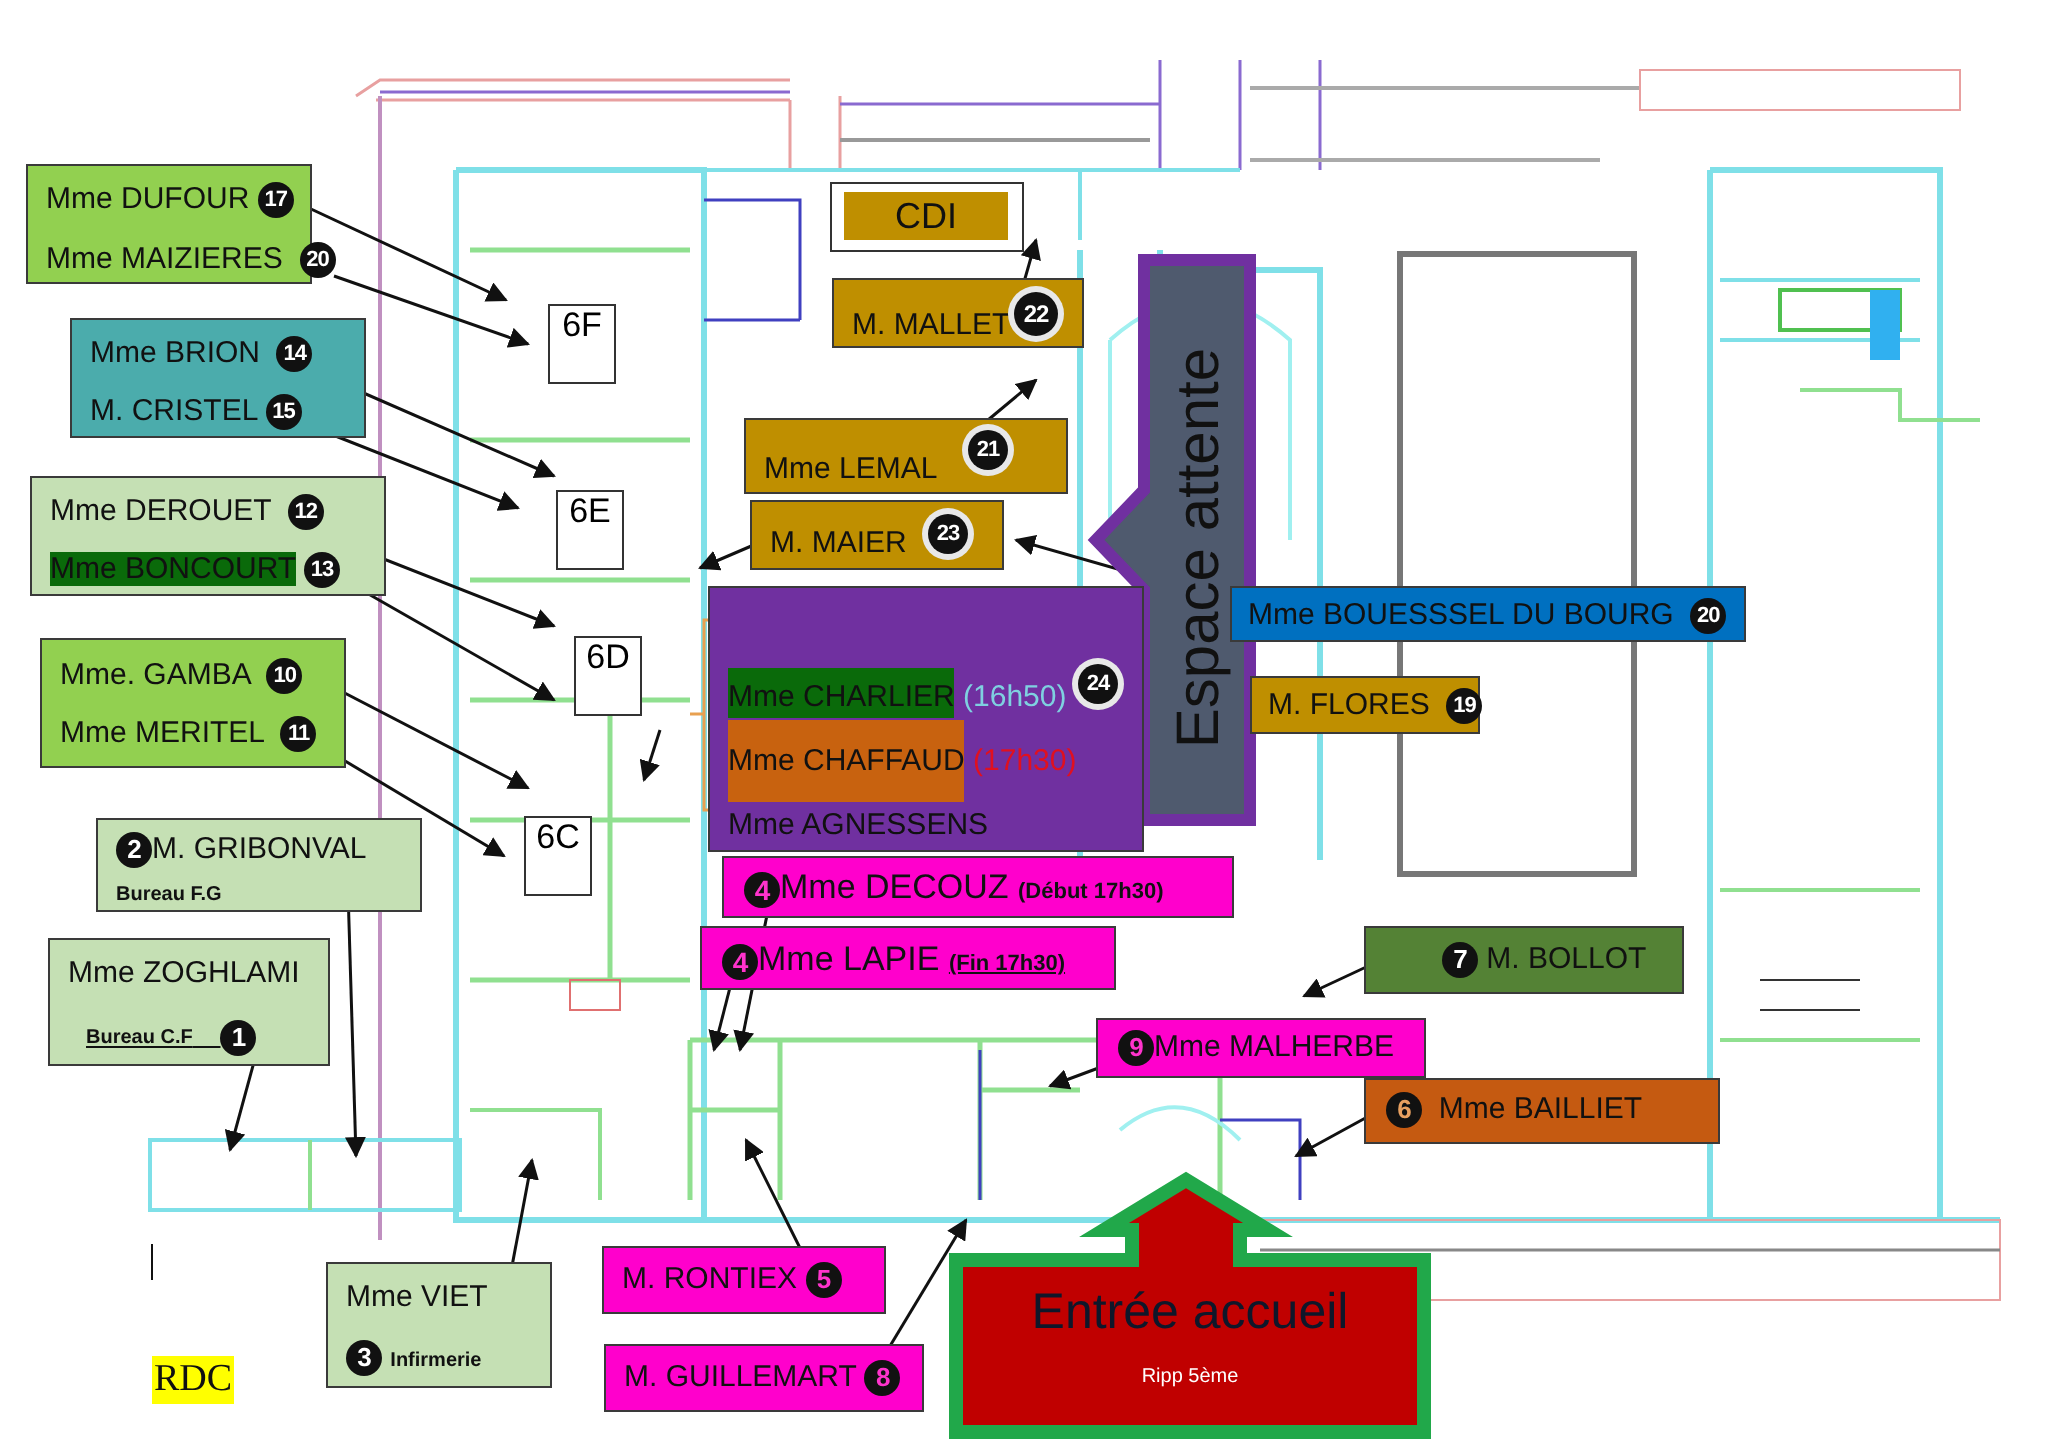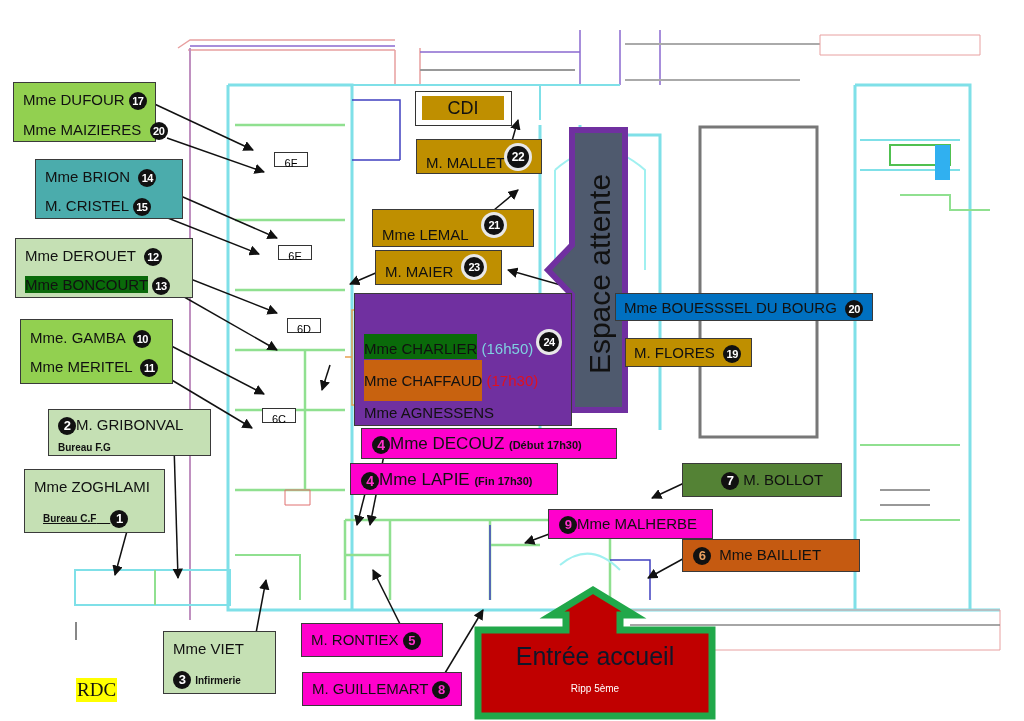--- a/index.html
+++ b/index.html
@@ -5,21 +5,21 @@
   html, body { margin:0; padding:0; background:#ffffff; }
   body { width:1024px; height:721px; position:relative; overflow:hidden; font-family:"Liberation Sans", sans-serif; }
   #plan { position:absolute; left:0; top:0; width:1024px; height:721px; }
   .box { position:absolute; box-sizing:border-box; border:1.5px solid #3a3a3a; font-family:"Liberation Sans", sans-serif; color:#111; }
   .line { position:absolute; white-space:nowrap; font-size:15px; line-height:18px; }
   .badge { display:inline-block; width:18px; height:18px; border-radius:50%; background:#111; color:#fff; font-size:11px; font-weight:bold; line-height:18px; text-align:center; vertical-align:middle; letter-spacing:-0.5px; }
   .badge.sq { border-radius:50%; box-shadow:0 0 0 3px #e8e8e8; }
   .badge.pink { color:#ff33cc; }
   .badge.orange { color:#e8a060; }
   .sub { font-size:10px; font-weight:bold; }
-  .room-label { position:absolute; box-sizing:border-box; border:1.5px solid #333; background:#fff; font-size:11px; text-align:center; line-height:20px; width:34px; height:15px; }
+  .room-label { position:absolute; box-sizing:border-box; border:1.5px solid #333; background:#fff; font-size:17px; text-align:center; line-height:20px; width:34px; height:40px; }
   .hl-green { background:#0a6a0a; }
   .hl-orange { background:#c8620f; }
   .t-yellow { color:#ffe04a; }
   .t-cyan { color:#7fd0e0; }
   .t-red { color:#e01020; }
 </style>
 </head>
 <body>
 
 <svg id="plan" viewBox="0 0 1024 721" xmlns="http://www.w3.org/2000/svg">
@@ -171,30 +171,30 @@
   <div class="line" style="left:9px;top:46px;"><span class="hl-green" style="padding:6px 0 2px 0;">Mme CHARLIER</span> <span class="t-cyan">(16h50)</span></div>
   <div class="line" style="left:9px;top:78px;"><span class="hl-orange" style="padding:12px 0;">Mme CHAFFAUD</span> <span class="t-red">(17h30)</span></div>
   <div class="line" style="left:9px;top:110px;">Mme AGNESSENS</div>
   <span class="badge sq" style="position:absolute;left:184px;top:38px;width:20px;height:20px;line-height:20px;">24</span>
 </div>
 
 <div class="box" style="left:615px;top:293px;width:258px;height:28px;background:#0070c0;">
   <div class="line" style="left:8px;top:5px;"><span>Mme BOUESSSEL DU BOURG</span> &nbsp;<span class="badge">20</span></div>
 </div>
 
-<div class="box" style="left:625px;top:338px;width:127px;height:29px;background:#bf8f00;">
+<div class="box" style="left:625px;top:338px;width:115px;height:29px;background:#bf8f00;">
   <div class="line" style="left:8px;top:5px;"><span>M. FLORES</span> &nbsp;<span class="badge">19</span></div>
 </div>
 
 <div class="box" style="left:361px;top:428px;width:256px;height:31px;background:#ff00cc;">
   <div class="line" style="left:10px;top:5px;font-size:17px;line-height:20px;"><span class="badge pink" style="font-size:14px;">4</span><span>Mme DECOUZ</span> <span class="sub" style="font-size:11px;">(Début 17h30)</span></div>
 </div>
 
 <div class="box" style="left:350px;top:463px;width:208px;height:32px;background:#ff00cc;">
-  <div class="line" style="left:10px;top:6px;font-size:17px;line-height:20px;"><span class="badge pink" style="font-size:14px;">4</span><span>Mme LAPIE</span> <span class="sub" style="font-size:11px;">(Fin 17h30)</span></div>
+  <div class="line" style="left:10px;top:6px;font-size:17px;line-height:20px;"><span class="badge pink" style="font-size:14px;">4</span><span>Mme LAPIE</span> <span class="sub" style="font-size:11px;text-decoration:underline;">(Fin 17h30)</span></div>
 </div>
 
 <div class="box" style="left:682px;top:463px;width:160px;height:34px;background:#548235;">
   <div class="line" style="left:38px;top:7px;"><span class="badge" style="font-size:13px;">7</span> <span>M. BOLLOT</span></div>
 </div>
 
 <div class="box" style="left:548px;top:509px;width:165px;height:30px;background:#ff00cc;">
   <div class="line" style="left:10px;top:5px;"><span class="badge pink" style="font-size:13px;">9</span><span>Mme MALHERBE</span></div>
 </div>
 

